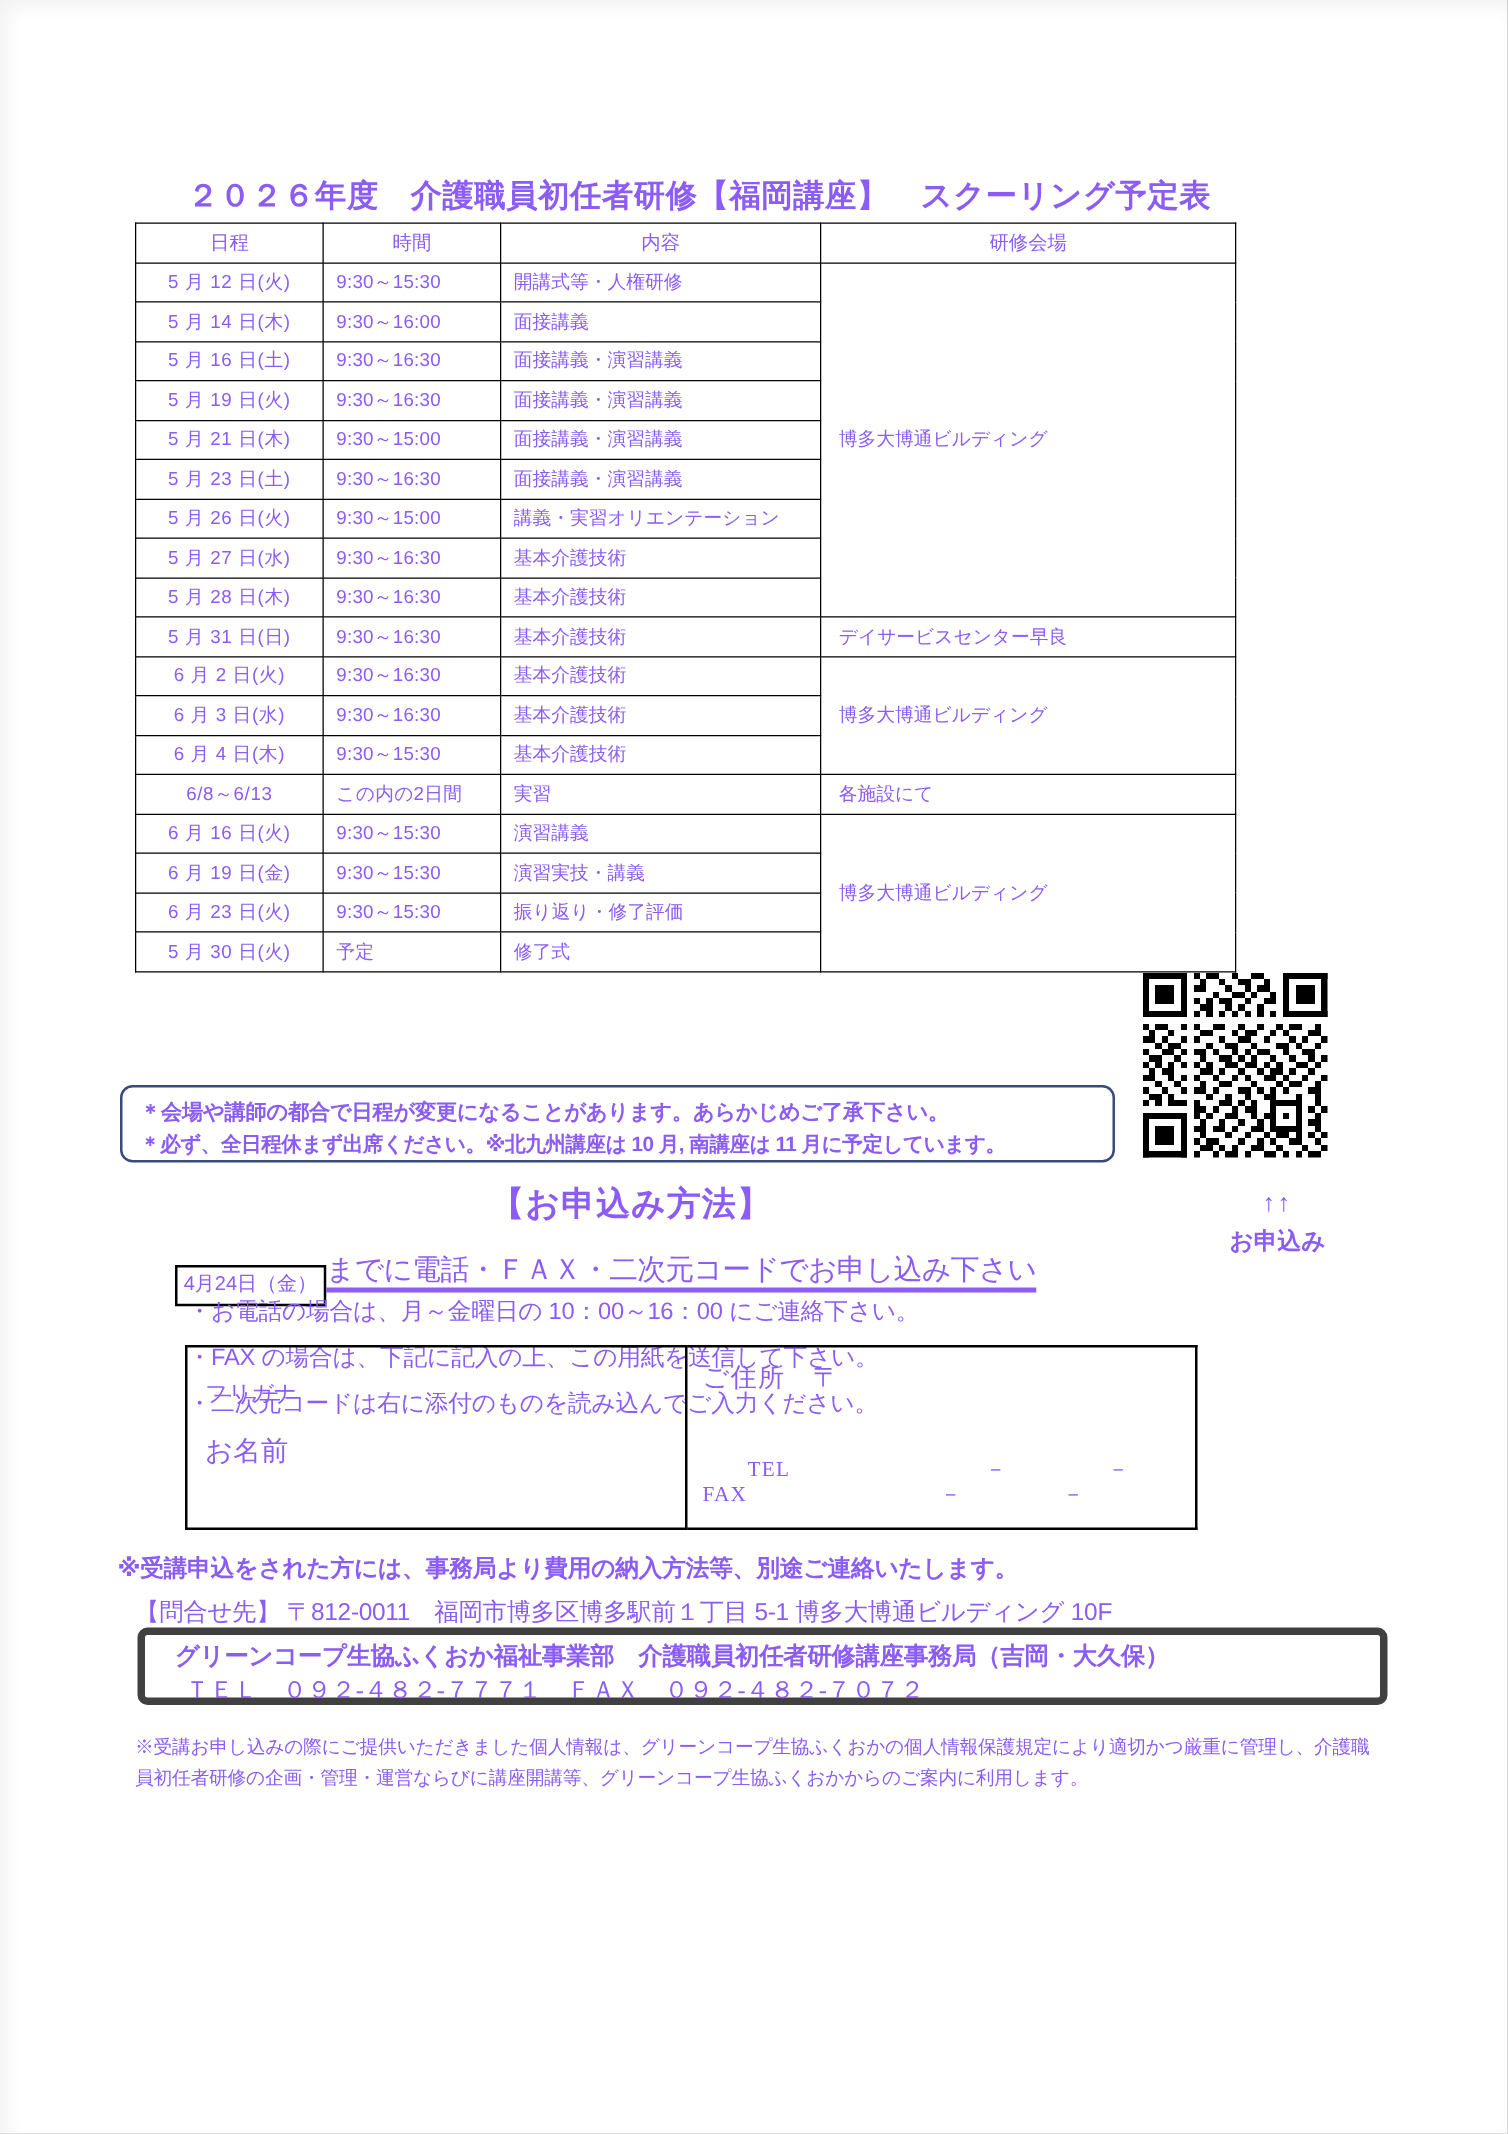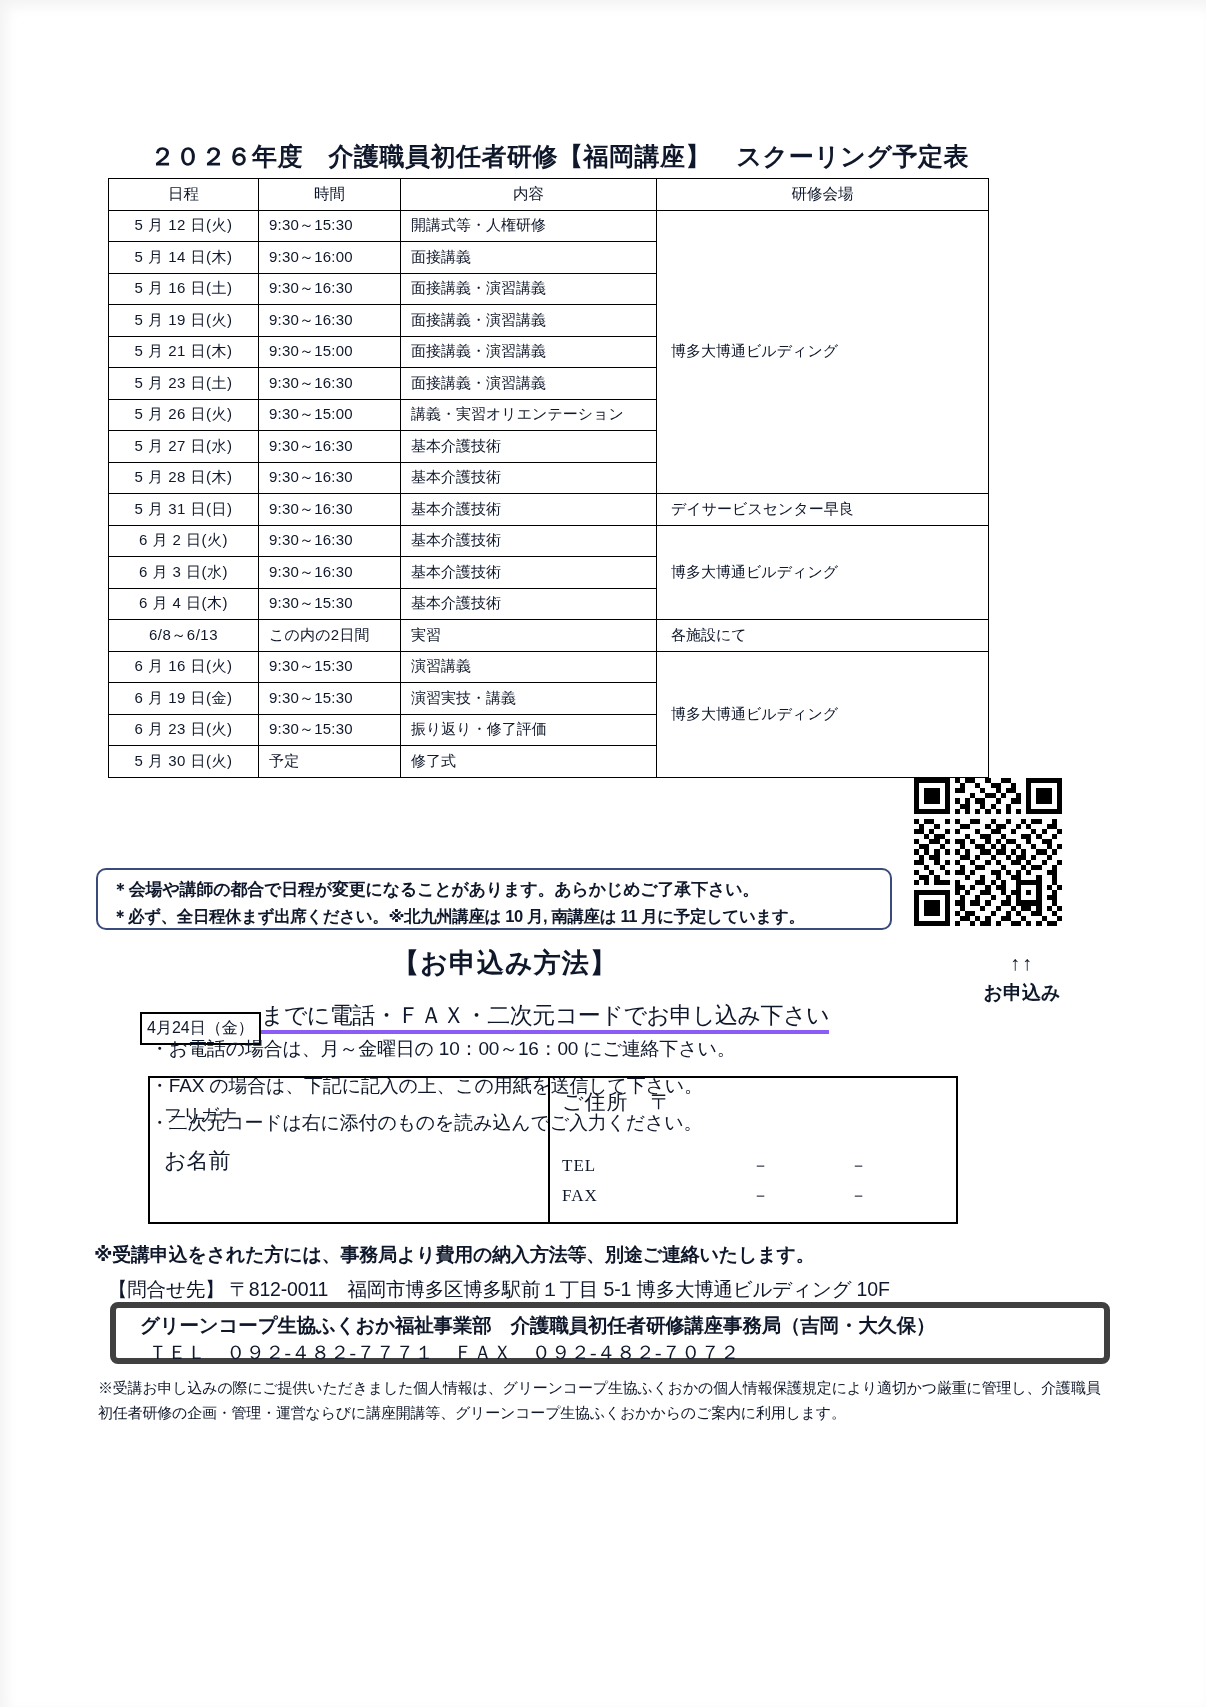--- a/index.html
+++ b/index.html
@@ -7,21 +7,21 @@
     padding: 0;
     background: #b8b8b8;
   }
   #page {
     position: relative;
     width: 1206px;
     height: 1707px;
     background: #ffffff;
     overflow: hidden;
     font-family: "Liberation Sans", "DejaVu Sans", sans-serif;
-    color: #0f172a;
+    color: #8b5cf6;
     box-sizing: border-box;
   }
   
   #page::before {
     content: "";
     position: absolute;
     inset: 0;
     pointer-events: none;
     box-shadow: inset 0 0 0 3px rgba(255,255,255,0), inset 6px 6px 14px rgba(0,0,0,0.05);
   }
@@ -237,21 +237,21 @@
     font-size: 21px;
     letter-spacing: 1px;
   }
   .telfax-row {
     position: absolute;
     left: 12px;
     font-size: 17px;
     font-family: "Liberation Serif", "DejaVu Serif", serif;
     letter-spacing: 1px;
   }
-  #telfax-tel { top: 76px; }
+  #telfax-tel { top: 86px; margin-left: 36px; }
   #telfax-fax { top: 106px; }
   .telfax-row .lbl { display: inline-block; width: 150px; }
   .telfax-row .dash1 { display: inline-block; width: 98px; text-align: center; }
   .telfax-row .dash2 { display: inline-block; width: 98px; text-align: center; }
 
   
   #footer-note {
     position: absolute;
     left: 94px;
     top: 1242px;
@@ -298,21 +298,21 @@
   #privacy-note {
     position: absolute;
     left: 94px;
     top: 1372px;
     width: 1020px;
     font-size: 15px;
     font-family: "Liberation Serif", "DejaVu Serif", serif;
     line-height: 25px;
     letter-spacing: -0.2px;
   }
-  #privacy-note p { margin: 4px; }
+  #privacy-note p { margin: 14px; }
 </style>
 </head>
 <body>
 
 <div id="page">
   <div class="sheet">
 
     <div id="doc-title">２０２６年度　介護職員初任者研修【福岡講座】　スクーリング予定表</div>
 
     <table id="schedule-table">

